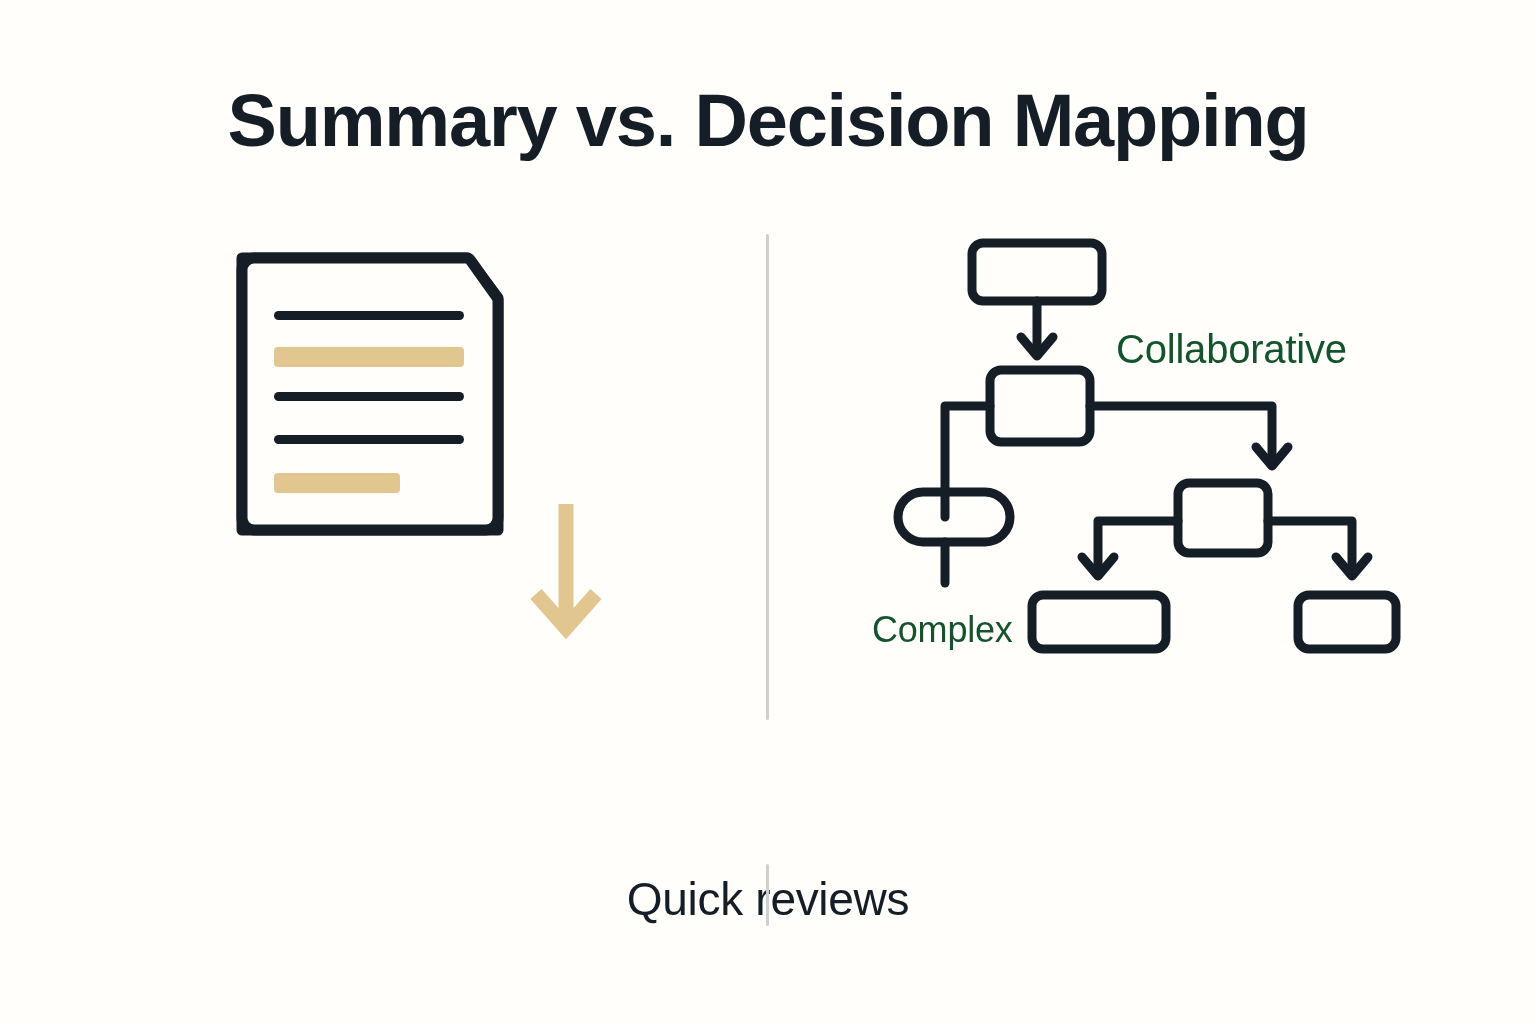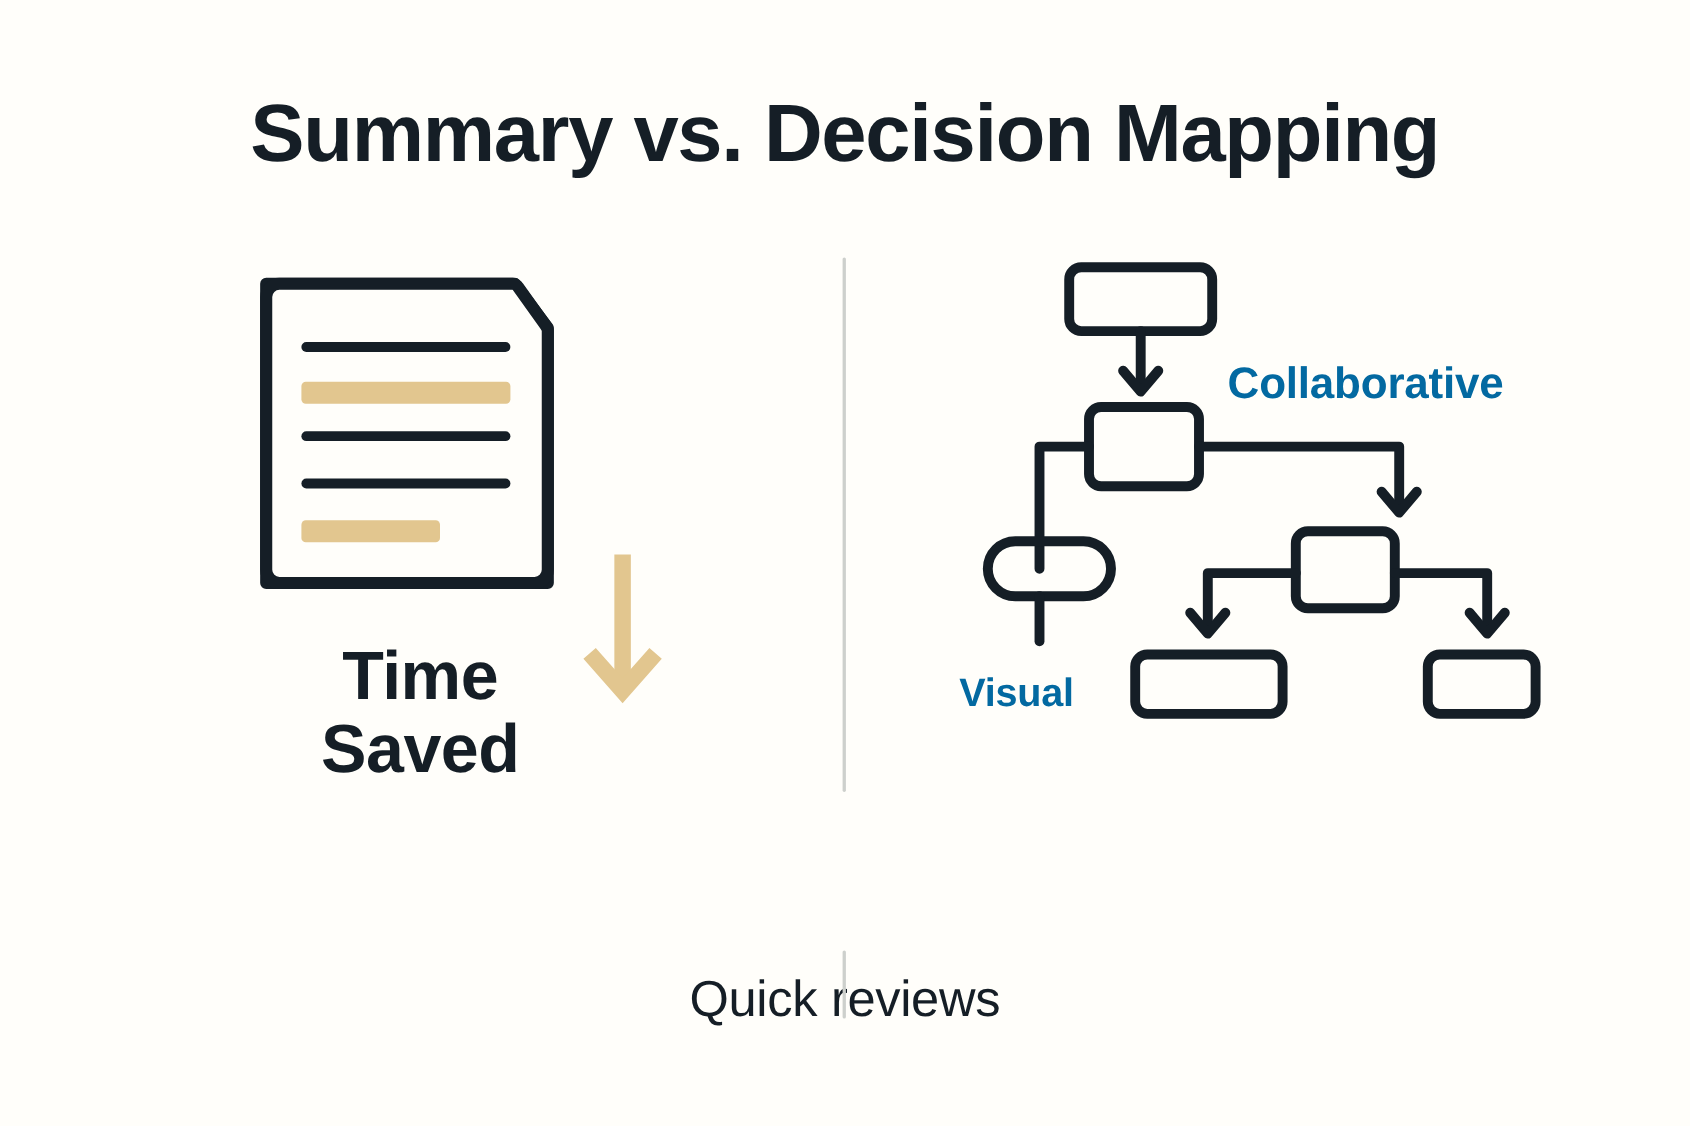--- a/index.html
+++ b/index.html
@@ -85,22 +85,22 @@
     left: 860px;
     top: 225px;
     width: 560px;
     height: 445px;
   }
   #decision-tree svg { display: block; width: 100%; height: 100%; }
 
   .tree-annot {
     position: absolute;
     font-size: 40px;
-    font-weight: 700;
-    color: #0369a1;
+    font-weight: 400;
+    color: #14532d;
     white-space: nowrap;
     letter-spacing: -0.2px;
   }
   #annot-collaborative { left: 1116px; top: 327px; }
   #annot-visual        { left: 872px;  top: 609px; font-size: 36px; }
 
   
   #use-case-heading {
     position: absolute;
     left: 0;
@@ -112,21 +112,21 @@
     letter-spacing: -0.6px;
     color: #151e26;
   }
   #bottom-row {
     position: absolute;
     left: 0;
     top: 863px;
     width: 1536px;
     height: 72px;
     display: flex;
-    align-items: flex-end;
+    align-items: center;
     gap: 16px;
   }
   .use-case-cell {
     flex: 1 1 0;
     text-align: center;
     font-size: 46px;
     font-weight: 400;
     color: #151e26;
     letter-spacing: -0.3px;
     white-space: nowrap;
@@ -180,24 +180,20 @@
     </svg>
   </div>
 
   <div id="time-arrow">
     <svg viewBox="0 0 100 150" xmlns="http://www.w3.org/2000/svg">
       <path d="M 46 6 L 46 126" stroke="#e2c68f" stroke-width="15" stroke-linecap="butt" fill="none"></path>
       <path d="M 16 96 L 46 130 L 76 96" stroke="#e2c68f" stroke-width="15" fill="none" stroke-linecap="butt" stroke-linejoin="miter"></path>
     </svg>
   </div>
 
-  <div id="time-saved-label">
-    <div>Time</div>
-    <div>Saved</div>
-  </div>
 
   <div id="decision-tree">
     <svg viewBox="0 0 560 445" xmlns="http://www.w3.org/2000/svg">
       <g fill="none" stroke="#151e26" stroke-width="9" stroke-linecap="round" stroke-linejoin="round">
 
         <rect x="112" y="18" width="130" height="58" rx="11"></rect>
 
         <path d="M 177 76 L 177 128"></path>
         <path d="M 161 112 L 177 131 L 193 112"></path>
 
@@ -221,21 +217,21 @@
         <path d="M 476 332 L 492 351 L 508 332"></path>
 
         <rect x="172" y="370" width="134" height="54" rx="11"></rect>
         <rect x="438" y="370" width="98" height="54" rx="11"></rect>
       </g>
     </svg>
   </div>
 
   <div id="annot-collaborative" class="tree-annot">Collaborative</div>
 
-  <div id="annot-visual" class="tree-annot">Visual</div>
+  <div id="annot-visual" class="tree-annot">Complex</div>
 
 
   <div id="bottom-row">
     <div class="use-case-cell">Quick reviews</div>
   </div>
 
   <div id="bottom-divider"></div>
 
 </div>
 

